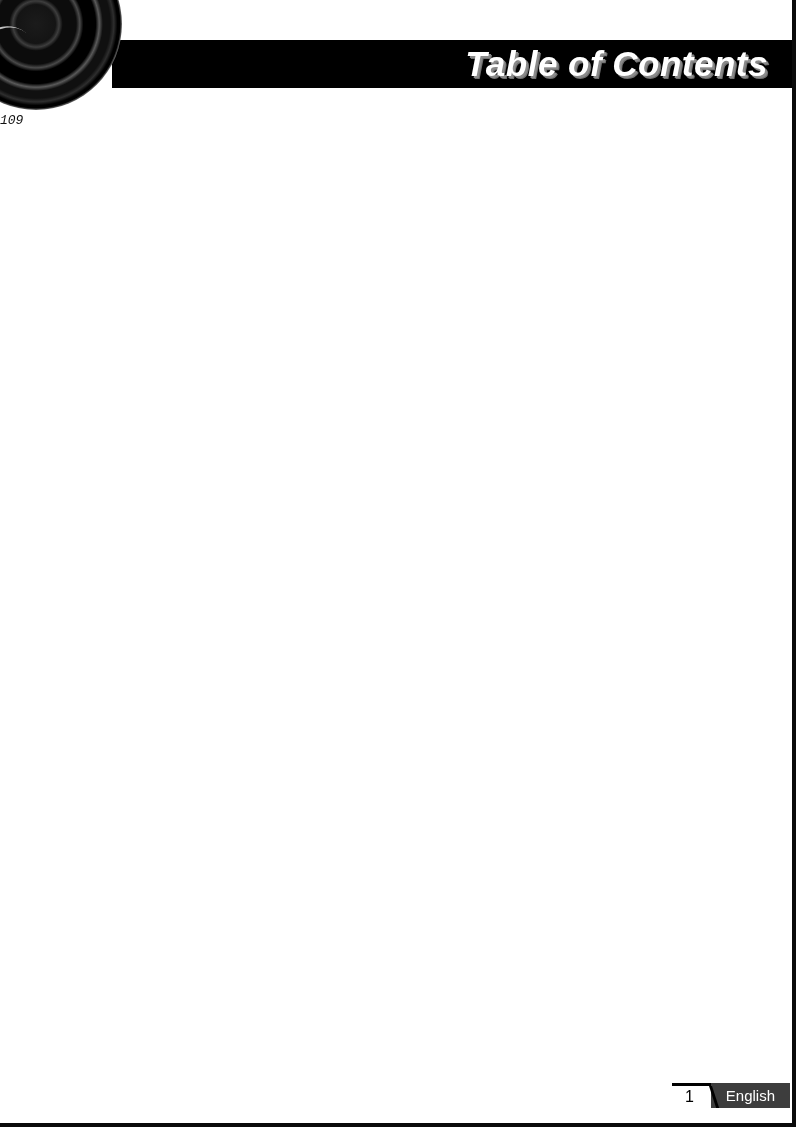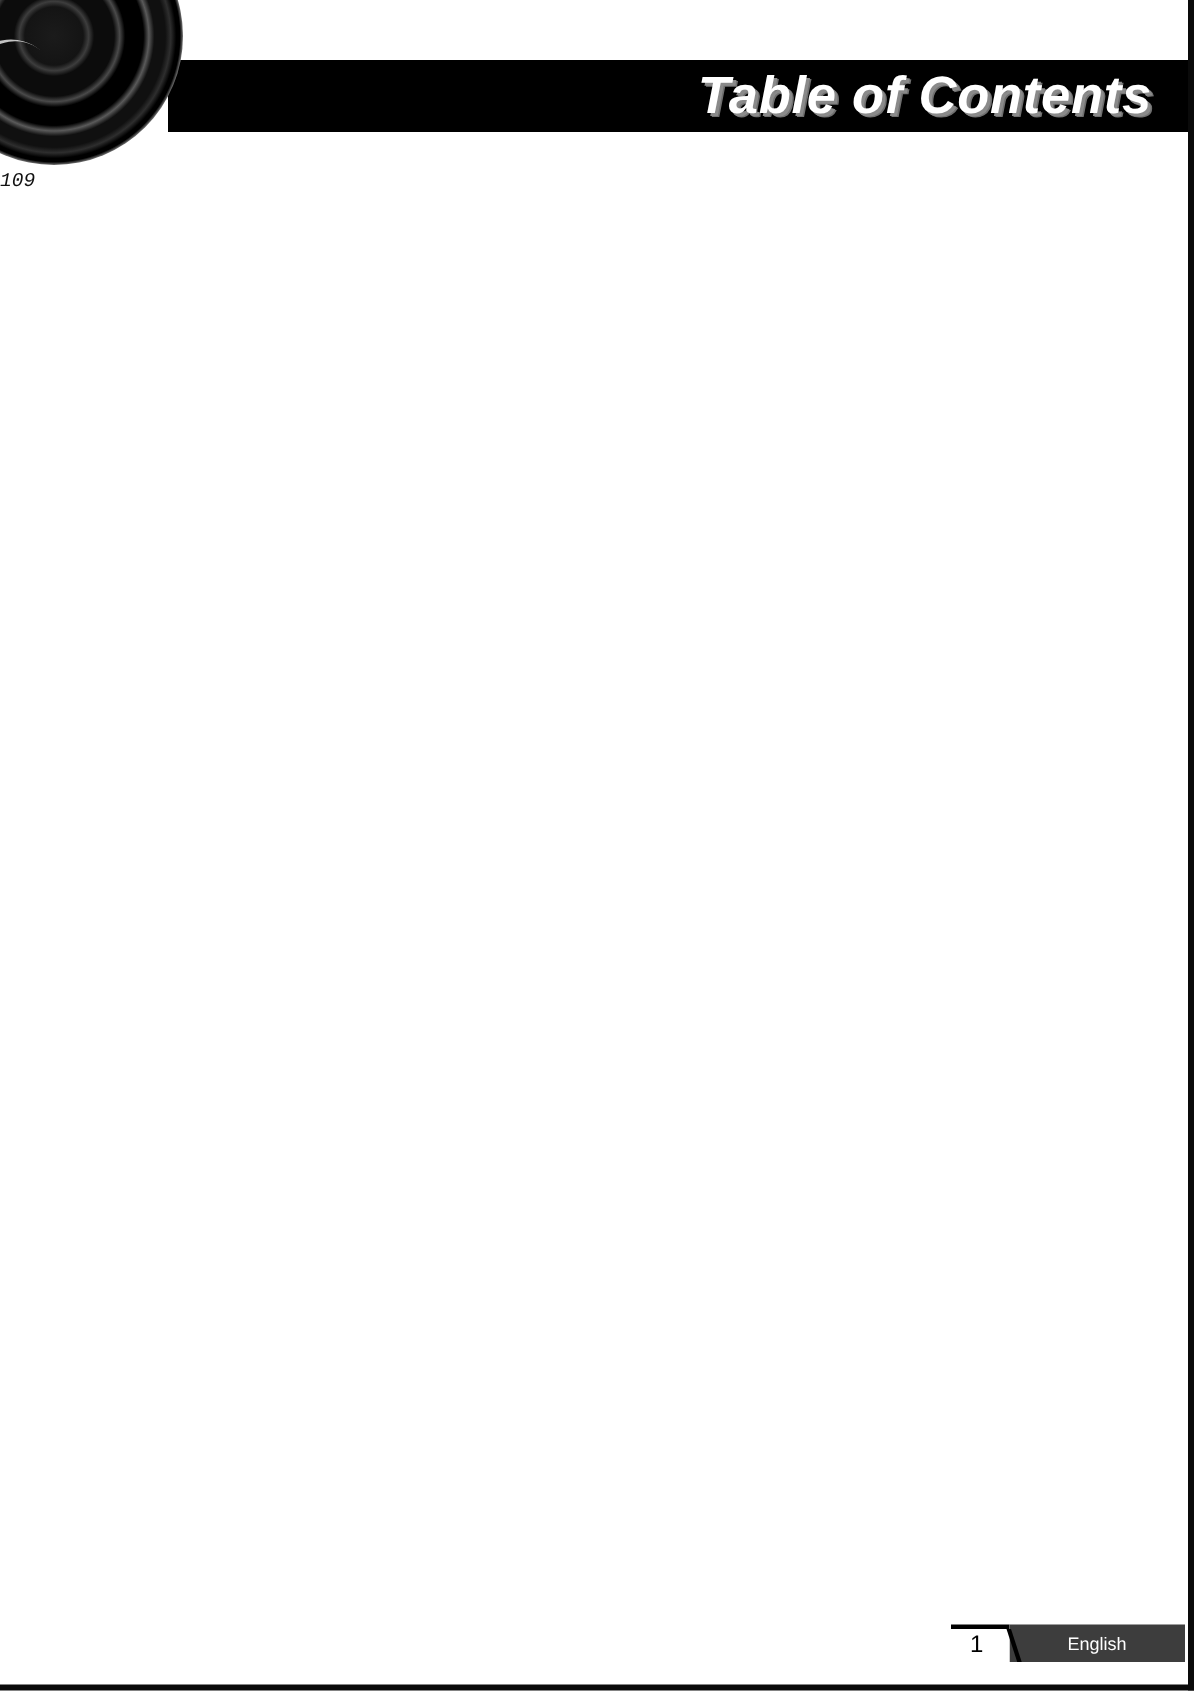--- a/index.html
+++ b/index.html
@@ -92,21 +92,21 @@
     position:relative; background:#fff; border-top:3px solid #000;
     display:flex; align-items:center; padding:0 17px 0 13px;
   }
   .page-tab .num { font-size:16px; color:#000; }
   .page-tab::after {
     content:""; position:absolute; top:0; right:-1px; width:3px; height:100%;
     background:#000; transform:skewX(18deg); transform-origin:top right;
   }
   .lang-box {
     background:var(--footer_box,#3d3d3d); color:#fff;
-    display:flex; align-items:center; padding:0 39px; font-size:12px;text-align:right;
+    display:flex; align-items:center; padding:0 15px; font-size:15px;text-align:right;
   }
 </style>
 </head>
 <body>
 
 <div class="page">
 
   <div class="header">
     <div class="band">
       <span class="title">Table of Contents</span>

